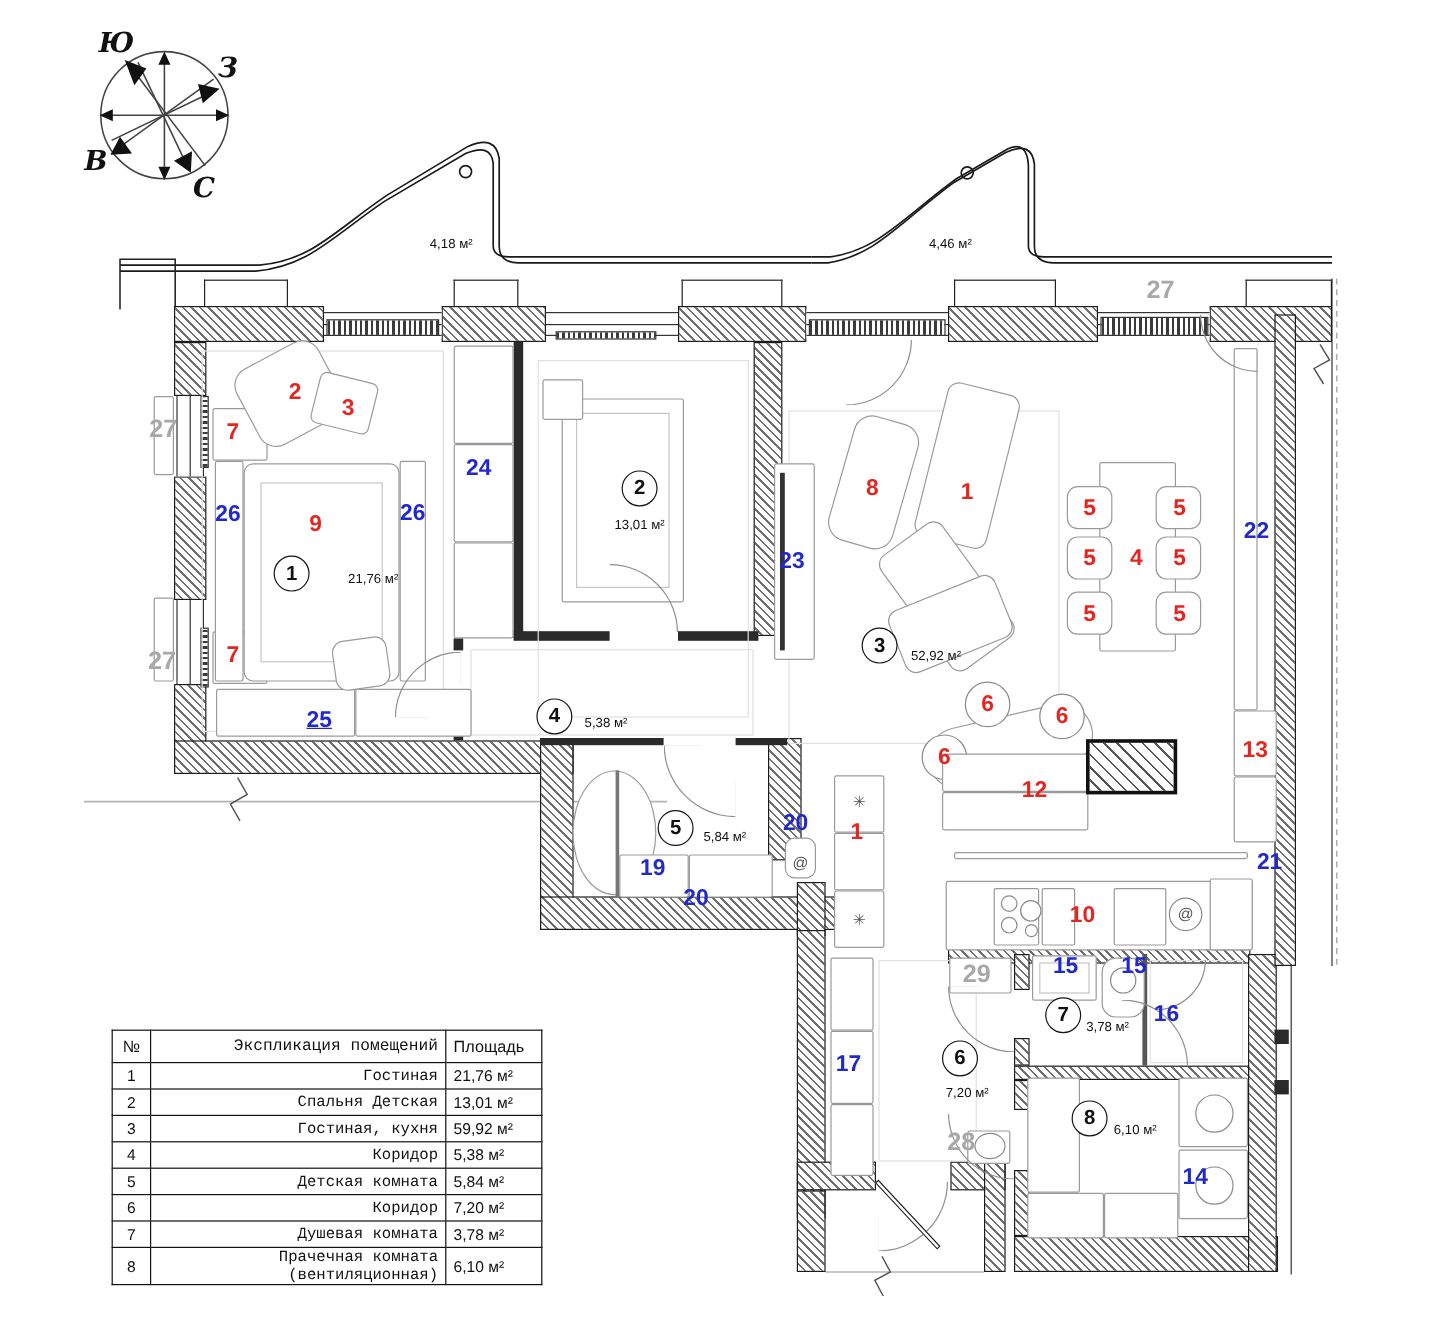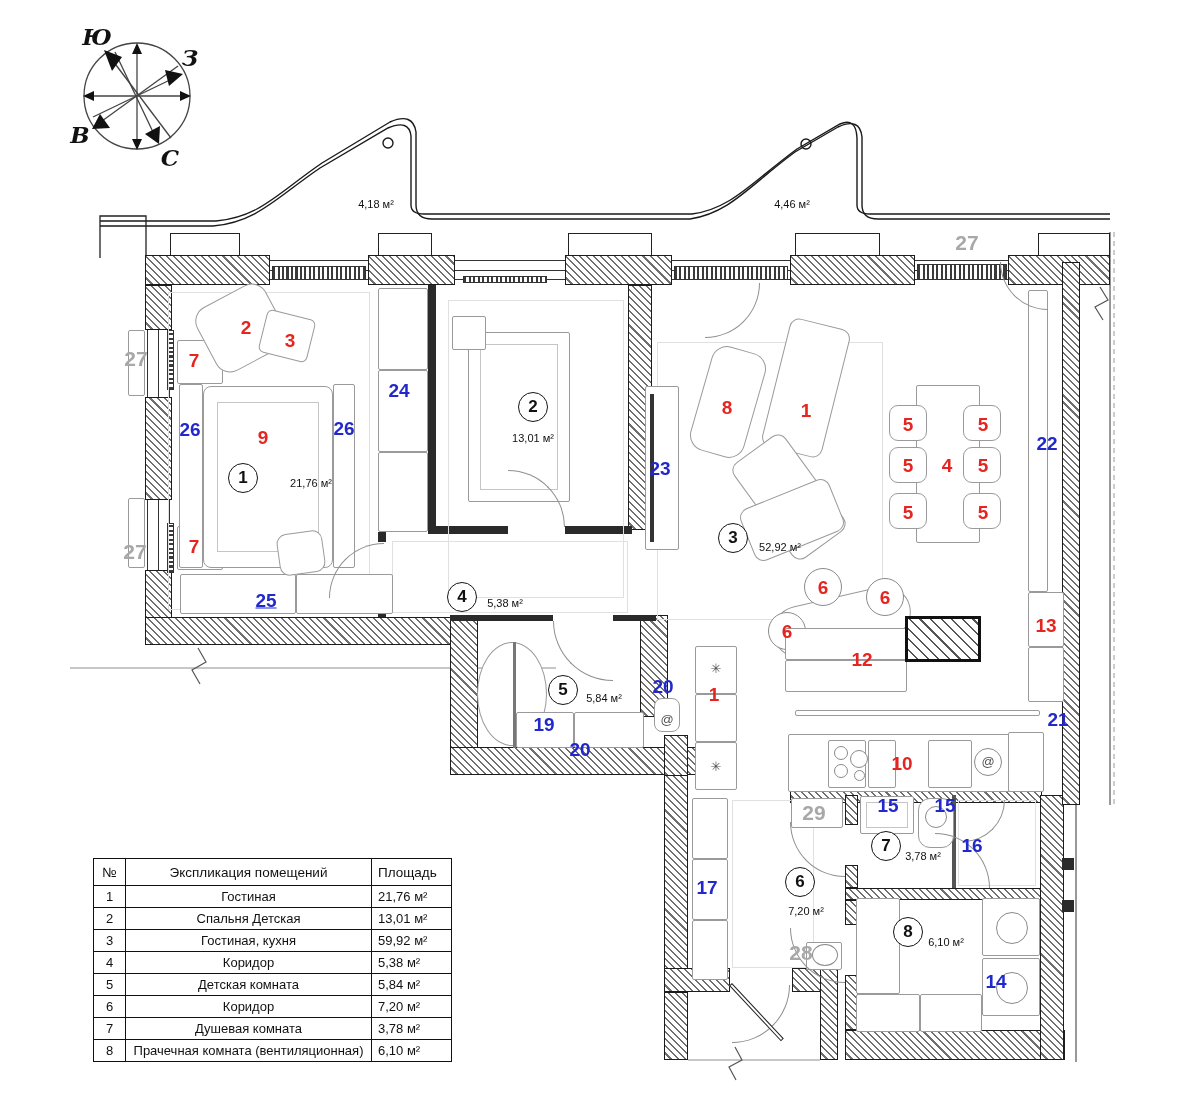--- a/index.html
+++ b/index.html
@@ -39,21 +39,21 @@
   .area{position:absolute;transform:translate(-50%,-50%);font-size:11px;color:#111;white-space:nowrap;}
   .cletter{position:absolute;transform:translate(-50%,-50%);font-family:"DejaVu Serif",serif;
            font-style:italic;font-weight:bold;font-size:23px;color:#111;}
   svg.overlay{position:absolute;left:0;top:0;pointer-events:none;}
   
   .legend{position:absolute;left:93px;top:858px;border-collapse:collapse;background:#fff;
           font-size:13px;color:#111;}
   .legend td,.legend th{border:1.7px solid #111;padding:0 6px;height:22px;font-weight:normal;}
   .legend th{height:27px;font-size:13.5px;text-align:center;}
   .legend .c-num{width:32px;text-align:center;}
-  .legend .c-name{width:246px;text-align:center;}
+  .legend .c-name{width:246px;text-align:right;font-family:Liberation Mono, monospace;}
   .legend .c-area{width:80px;text-align:left;}
 </style>
 </head>
 <body>
 
 <div class="canvas">
 
   <svg class="overlay" width="1200" height="1100">
 
     <g stroke="#444" fill="none" stroke-width="1.3">

